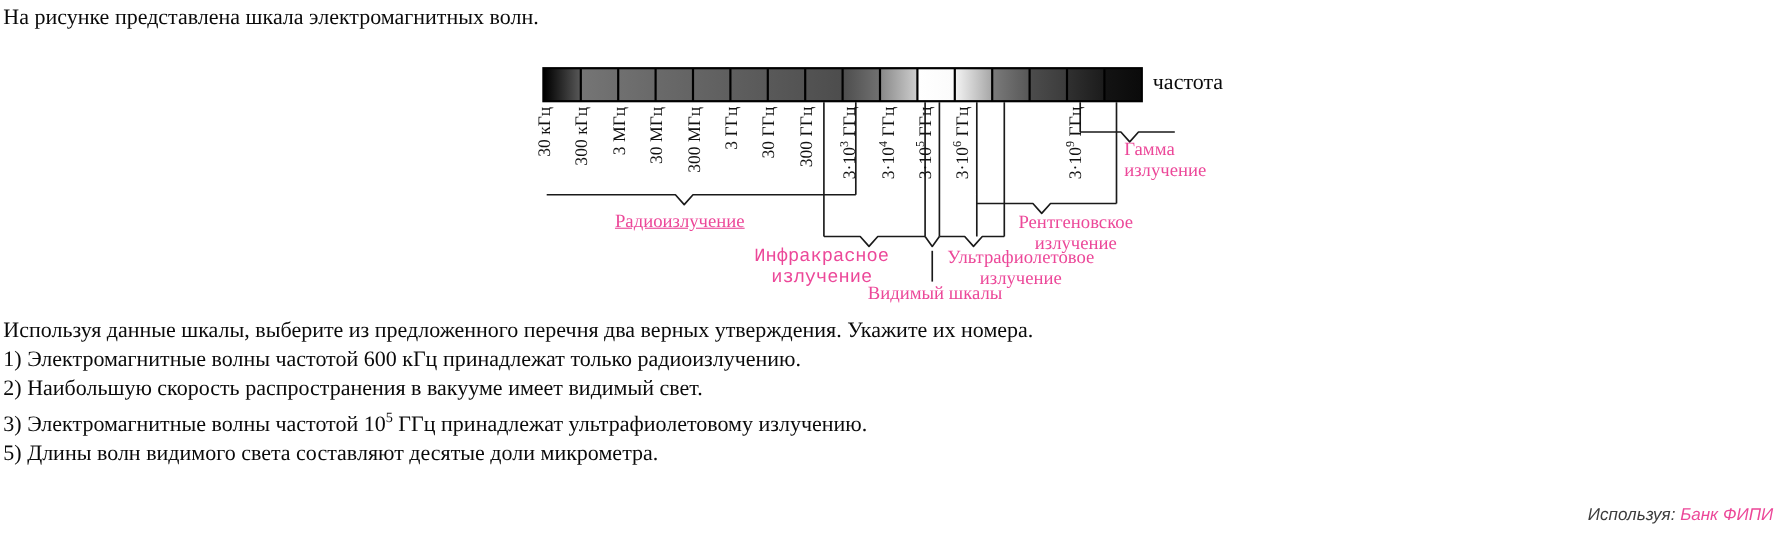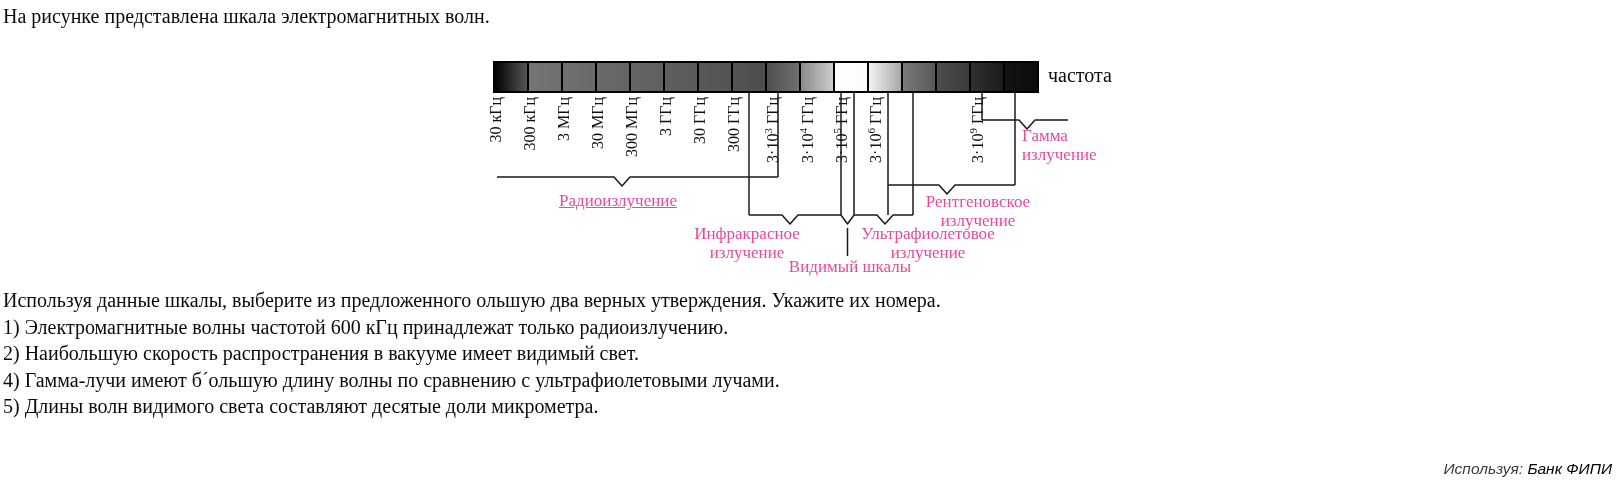--- a/index.html
+++ b/index.html
@@ -29,21 +29,21 @@
   #diagram-svg{left:0; top:0; pointer-events:none;}
   
   #qa{left:3px; top:287px; font-size:20px; line-height:26.5px; white-space:nowrap;}
   #qa sup{font-size:13px;}
   
   #source{
     right:4px; top:460px; font-family:"Liberation Sans", sans-serif;
     font-style:italic; font-size:15.5px; white-space:nowrap;
   }
   #source .prefix{color:#3c3c3c;}
-  #source .name{color:#000000;text-align:right;}
+  #source .name{color:#ec4899;text-align:right;}
 </style>
 </head>
 <body>
 
 <div id="page">
 
   <div id="intro" class="abs">На рисунке представлена шкала электромагнитных волн.</div>
 
   <div>
 
@@ -98,34 +98,34 @@
         <div class="tick" style="left: 691px; top: 97px;">30 ГГц</div>
         <div class="tick" style="left: 725px; top: 97px;">300 ГГц</div>
         <div class="tick" style="left: 759px; top: 97px;">3·10<sup>3</sup> ГГц</div>
         <div class="tick" style="left: 794px; top: 97px;">3·10<sup>4</sup> ГГц</div>
         <div class="tick" style="left: 828px; top: 97px;">3·10<sup>5</sup> ГГц</div>
         <div class="tick" style="left: 862px; top: 97px;">3·10<sup>6</sup> ГГц</div>
         <div class="tick" style="left: 964px; top: 97px;">3·10<sup>9</sup> ГГц</div>
       </div>
     <div id="bands">
         <div class="band center" style="left: 618px; top: 192px; text-decoration: underline;">Радиоизлучение</div>
-        <div class="band center" style="left: 747px; top: 225px;">Инфракрасное<br>излучение</div>
+        <div class="band center" style="left: 747px; top: 225px; font-family: Liberation Mono, monospace;">Инфракрасное<br>излучение</div>
         <div class="band center" style="left: 850px; top: 258px;">Видимый шкалы</div>
         <div class="band center" style="left: 928px; top: 225px;">Ультрафиолетовое<br>излучение</div>
         <div class="band center" style="left: 978px; top: 193px;">Рентгеновское<br>излучение</div>
         <div class="band" style="left: 1022px; top: 127px;">Гамма<br>излучение</div>
       </div>
   </div>
 
   <div id="qa" class="abs">
-    <div>Используя данные шкалы, выберите из предложенного ольшую два верных утверждения. Укажите их номера.</div>
+    <div>Используя данные шкалы, выберите из предложенного перечня два верных утверждения. Укажите их номера.</div>
     <div id="statements">
         <div>1) Электромагнитные волны частотой 600 кГц принадлежат только радиоизлучению.</div>
         <div>2) Наибольшую скорость распространения в вакууме имеет видимый свет.</div>
-        <div>4) Гамма-лучи имеют б´ольшую длину волны по сравнению с ультрафиолетовыми лучами.</div>
+        <div>3) Электромагнитные волны частотой 10<sup>5</sup> ГГц принадлежат ультрафиолетовому излучению.</div>
         <div>5) Длины волн видимого света составляют десятые доли микрометра.</div>
       </div>
   </div>
 
   <div id="source" class="abs">
     <span class="prefix">Используя:</span>
     <span> </span>
     <span class="name">Банк ФИПИ</span>
   </div>
 

